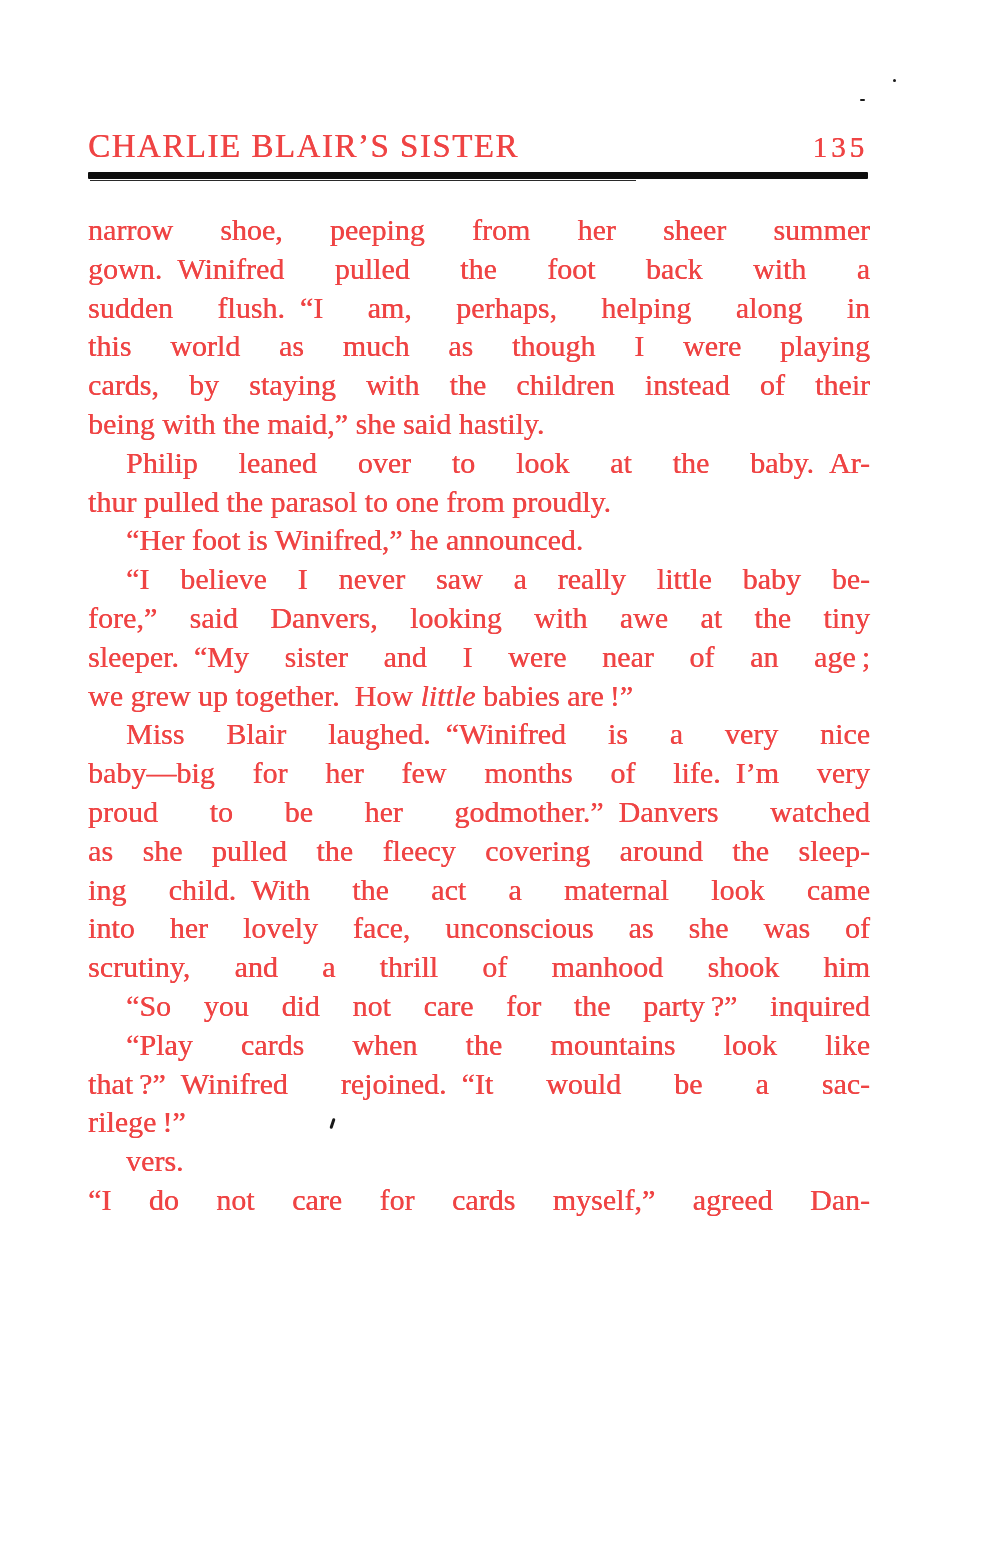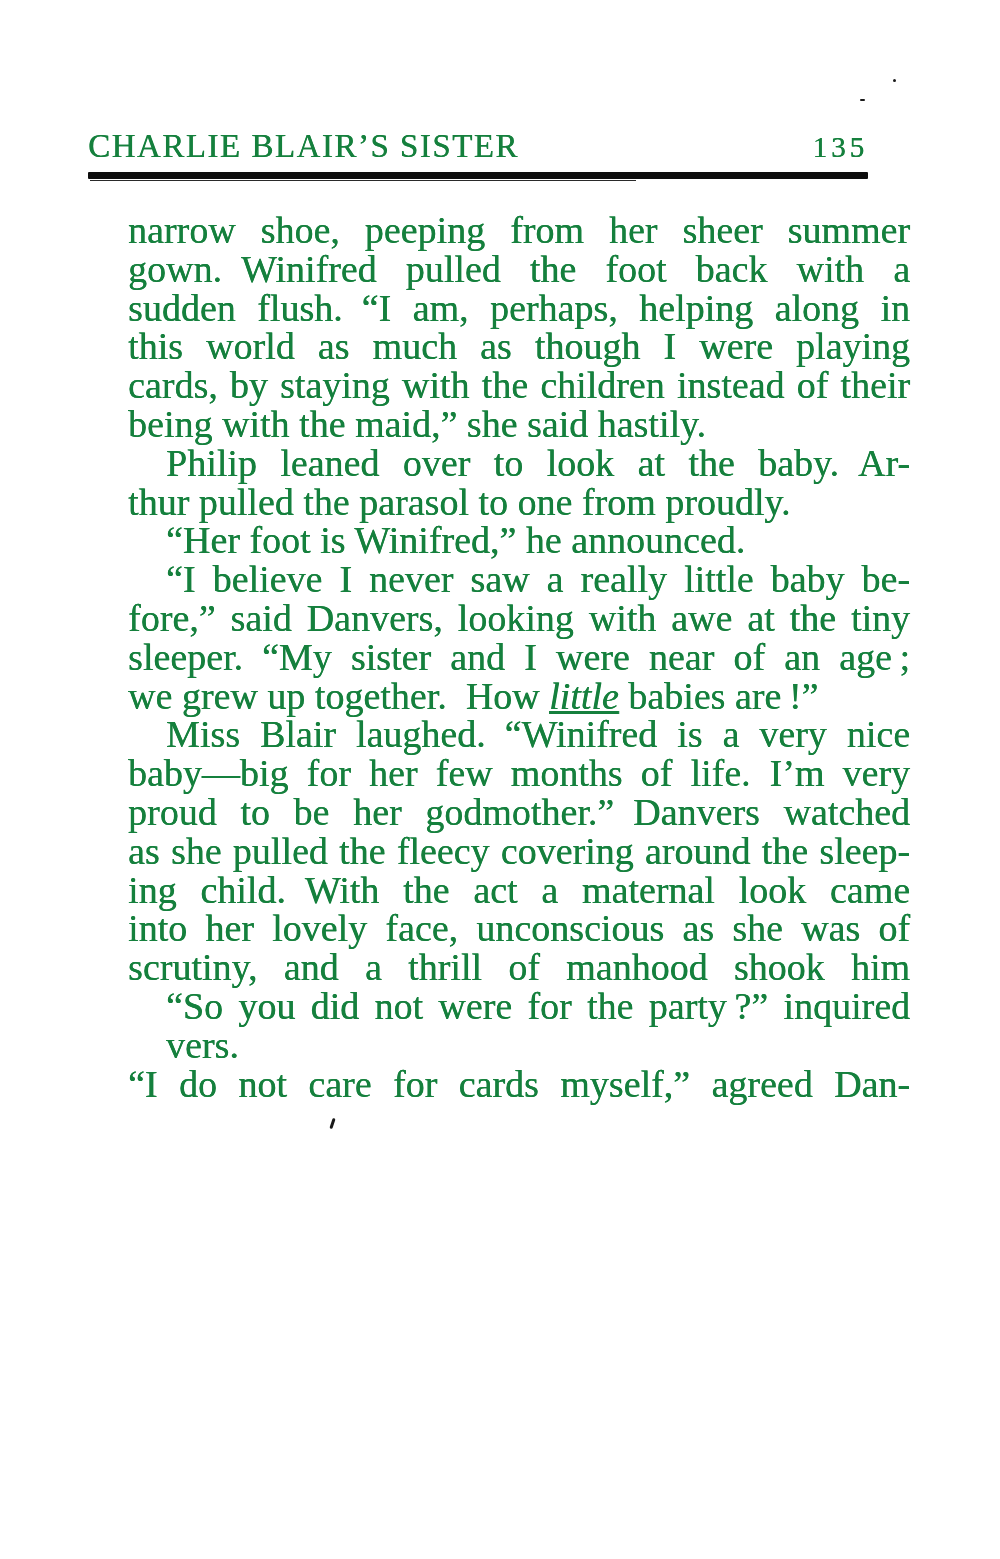--- a/index.html
+++ b/index.html
@@ -2,21 +2,21 @@
 <html><head>
 <meta charset="utf-8">
 <style>
   html, body { margin: 0; padding: 0; }
   .page {
     position: relative;
     width: 1000px;
     height: 1559px;
     background: #ffffff;
     font-family: "Liberation Serif", "DejaVu Serif", serif;
-    color: #15803d;
+    color: #ef4444;
     overflow: hidden;
   }
   .header {
     position: absolute;
     left: 88px;
     top: 128px;
     width: 780px;
     display: flex;
     justify-content: space-between;
     align-items: baseline;
@@ -48,37 +48,36 @@
     top: 8px;
     width: 70%;
     height: 1px;
     background: #2a2a2a;
   }
   .bodytext {
     position: absolute;
     left: 88px;
     top: 211px;
     width: 782px;
-    font-size: 38px;
+    font-size: 30px;
     line-height: 38.8px;
     text-shadow: 0.35px 0 0 currentColor;
-    margin-left: 40px;
   }
   .para { margin: 0; }
   .line {
     text-align: justify;
     text-align-last: justify;
   }
   .line.last {
     text-align-last: left;
   }
   .para.indent .line:first-child {
     text-indent: 38px;
   }
-  .italic { font-style: italic; text-decoration: underline; }
+  .italic { font-style: italic; }
   .speck {
     position: absolute;
     background: #1a1a1a;
     border-radius: 50%;
   }
   .speck.s1 { left: 893px; top: 79px;  width: 3px; height: 3px; }
   .speck.s2 { left: 860px; top: 99px;  width: 5px; height: 2px; border-radius: 1px; }
   .speck.s3 { left: 331px; top: 1118px; width: 3px; height: 11px; border-radius: 2px; transform: rotate(18deg); }
 </style>
 </head>
@@ -115,21 +114,26 @@
       <div class="para indent">
         <div class="line"><span>Miss Blair laughed. “Winifred is a very nice</span></div>
         <div class="line"><span>baby—big for her few months of life. I’m very</span></div>
         <div class="line"><span>proud to be her godmother.” Danvers watched</span></div>
         <div class="line"><span>as she pulled the fleecy covering around the sleep-</span></div>
         <div class="line"><span>ing child. With the act a maternal look came</span></div>
         <div class="line"><span>into her lovely face, unconscious as she was of</span></div>
         <div class="line"><span>scrutiny, and a thrill of manhood shook him</span></div>
       </div>
       <div class="para indent">
-        <div class="line"><span>“So you did not were for the party ?” inquired</span></div>
+        <div class="line"><span>“So you did not care for the party ?” inquired</span></div>
+      </div>
+      <div class="para indent">
+        <div class="line"><span>“Play cards when the mountains look like</span></div>
+        <div class="line"><span>that ?” Winifred rejoined. “It would be a sac-</span></div>
+        <div class="line last"><span>rilege !”</span></div>
       </div>
       <div class="para indent">
         <div class="line last"><span>vers.</span></div>
         <div class="line"><span>“I do not care for cards myself,” agreed Dan-</span></div>
       </div>
     </div>
   <div class="speck s1"></div>
   <div class="speck s2"></div>
   <div class="speck s3"></div>
 </div>

